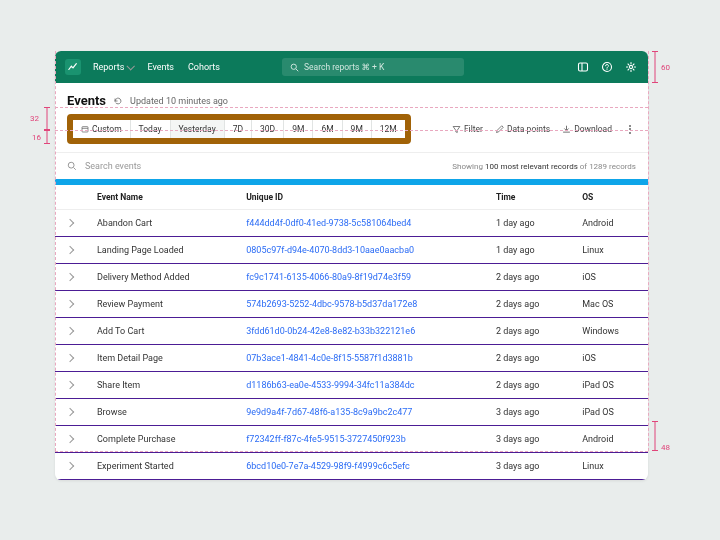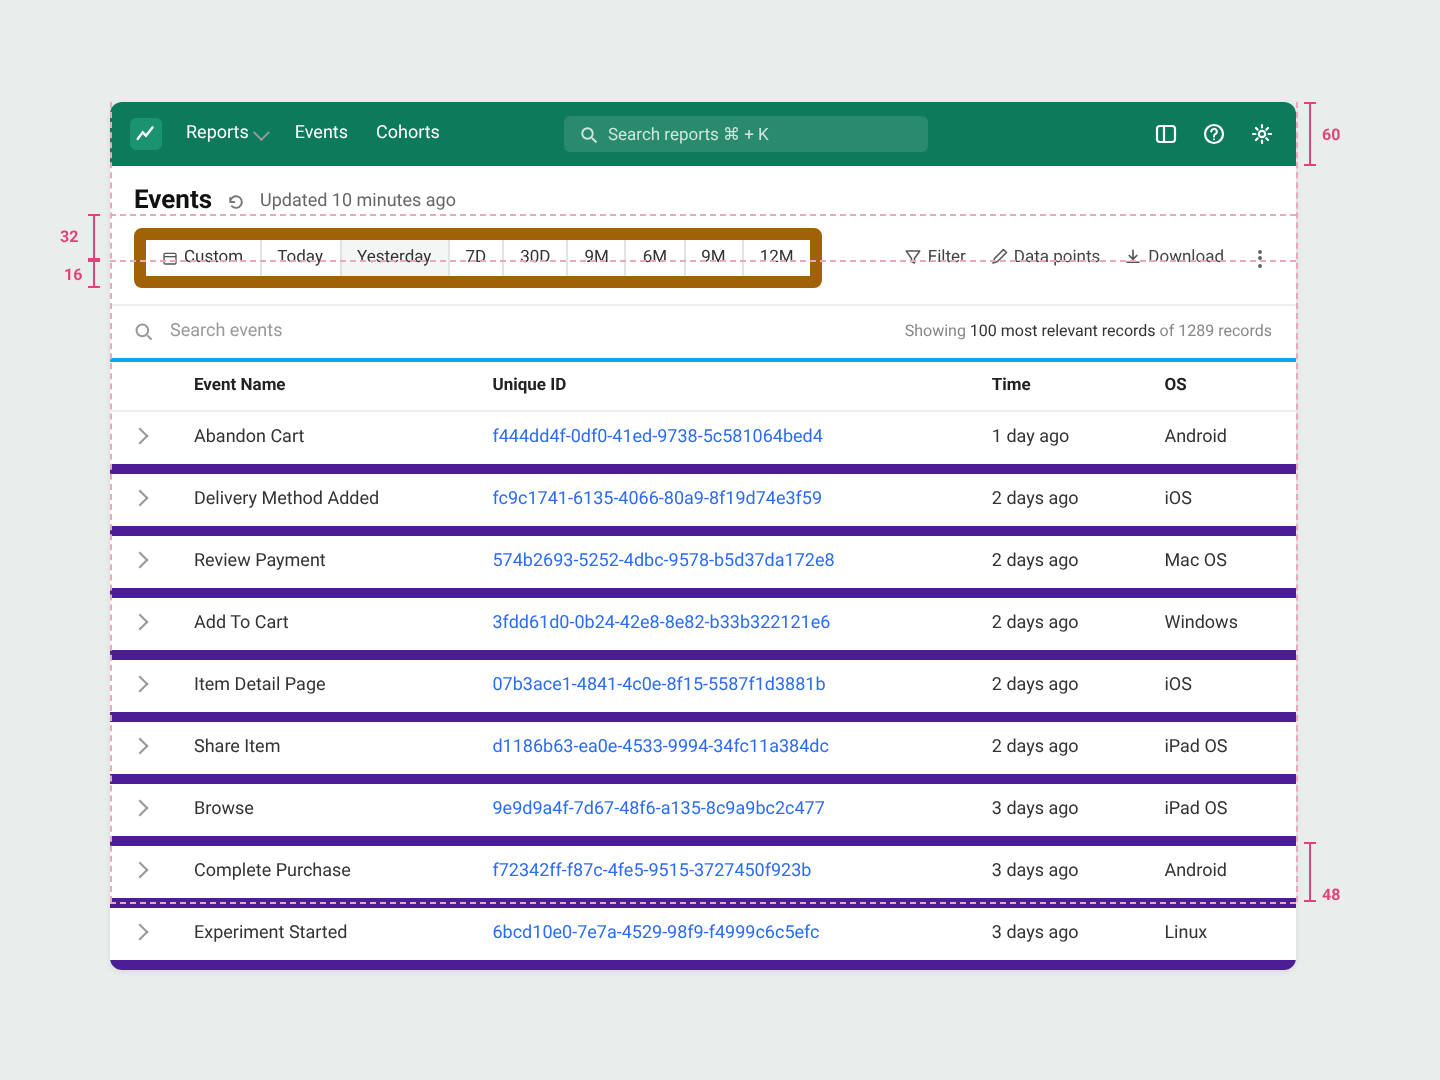--- a/index.html
+++ b/index.html
@@ -14,41 +14,41 @@
 .top-icons{display:flex;gap:10px;margin-left:auto}
 .icon-btn{width:14px;height:14px;display:flex;align-items:center;justify-content:center;cursor:pointer}
 .page-head{display:flex;align-items:center;gap:7px;padding:10px 12px 6px;font-size:9px;color:#666}
 .page-title{font-size:13px;font-weight:700;color:#111}
 .toolbar{display:flex;align-items:center;padding:0 12px 8px;gap:0;border-bottom:1px solid #eee}
 .range-group{display:flex;border:6px solid #a16207;border-radius:4px;overflow:hidden}
 .range-btn{font-size:8.5px;color:#333;padding:4px 8px;border-right:1px solid #e1e4e3;cursor:pointer;display:flex;align-items:center;gap:3px;background:#fff}
 .range-btn:last-child{border-right:none}
 .range-btn.sel{background:#f4f6f5}
 .toolbar-right{margin-left:auto;display:flex;gap:12px;align-items:center;font-size:8.5px;color:#444}
-.tool-btn{display:flex;gap:3px;cursor:pointer}
+.tool-btn{display:flex;align-items:center;gap:3px;cursor:pointer}
 .kebab{width:12px;display:flex;flex-direction:column;align-items:center;gap:1.5px;cursor:pointer}
 .kebab i{width:2px;height:2px;background:#666;border-radius:50%}
-.searchrow{display:flex;align-items:flex-start;padding:8px 12px;gap:8px;border-bottom:2px solid #0ea5e9}
+.searchrow{display:flex;align-items:flex-end;padding:8px 12px;gap:8px;border-bottom:6px solid #0ea5e9}
 .searchrow input{border:none;outline:none;font-size:9px;flex:1;color:#333}
 .searchrow input::placeholder{color:#999}
 .showing{font-size:8px;color:#888;white-space:nowrap}
 .showing b{color:#333;font-weight:400}
 table{width:100%;border-collapse:collapse;font-size:9px}
 thead th{text-align:left;font-weight:700;color:#222;padding:7px 12px;border-bottom:1px solid #eee;font-size:8.5px}
 thead th:first-child{width:22px}
-tbody td{padding:8px 12px;border-bottom:5px solid #4c1d95;color:#333;vertical-align:middle}
+tbody td{padding:8px 12px;border-bottom:1px solid #4c1d95;color:#333;vertical-align:middle}
 tbody td:first-child{width:22px;color:#aaa}
 .uid{color:#2b6cf5}
 .chev{display:inline-block;width:6px;height:6px;border-right:1.2px solid #999;border-bottom:1.2px solid #999;transform:rotate(-45deg)}
 .chev-dn{transform:rotate(45deg) translateY(-1px)}
 svg{display:block}
 
 
 .anno{position:absolute;pointer-events:none}
-.anno-label{position:absolute;font-size:8px;color:#e0457a;font-weight:700}
+.anno-label{position:absolute;font-size:8px;color:#e0457a;font-weight:400}
 .dash-v{position:absolute;width:0;border-left:1px dashed #e9a8bf}
 .dash-h{position:absolute;height:0;border-top:1px dashed #e9a8bf}
 </style>
 </head>
 <body>
 
 <div class="app">
 
   <div class="topbar">
     <div class="logo">
@@ -169,20 +169,27 @@
     <tbody id="rows">
         <tr>
           <td><span class="chev"></span></td>
           <td>Abandon Cart</td>
           <td class="uid">f444dd4f-0df0-41ed-9738-5c581064bed4</td>
           <td>1 day ago</td>
           <td>Android</td>
         </tr>
         <tr>
           <td><span class="chev"></span></td>
+          <td>Landing Page Loaded</td>
+          <td class="uid">0805c97f-d94e-4070-8dd3-10aae0aacba0</td>
+          <td>1 day ago</td>
+          <td>Linux</td>
+        </tr>
+        <tr>
+          <td><span class="chev"></span></td>
           <td>Delivery Method Added</td>
           <td class="uid">fc9c1741-6135-4066-80a9-8f19d74e3f59</td>
           <td>2 days ago</td>
           <td>iOS</td>
         </tr>
         <tr>
           <td><span class="chev"></span></td>
           <td>Review Payment</td>
           <td class="uid">574b2693-5252-4dbc-9578-b5d37da172e8</td>
           <td>2 days ago</td>

